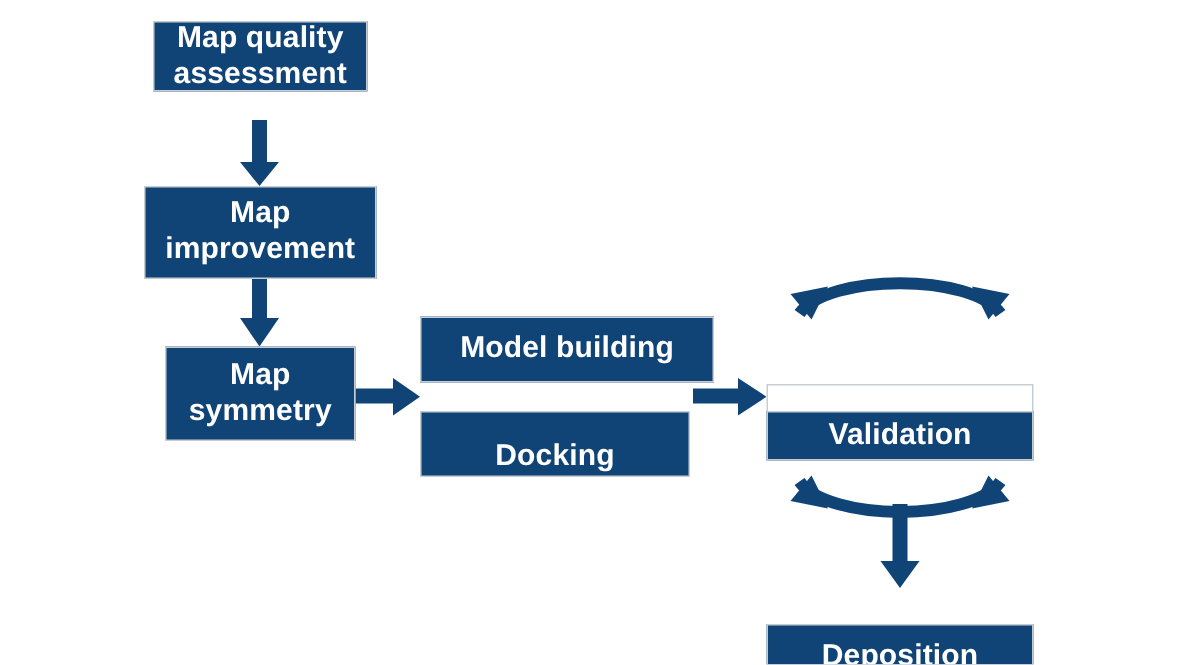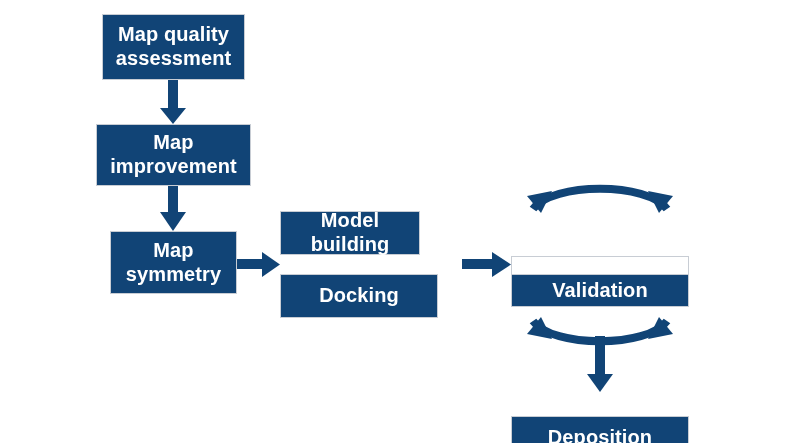--- a/index.html
+++ b/index.html
@@ -41,25 +41,25 @@
   .arrowsvg {
     position: absolute;
     left: 0;
     top: 0;
     width: 800px;
     height: 443px;
     pointer-events: none;
     overflow: visible;
   }
   
-  #n-mapquality      { left: 102px; top: 14px;  width: 143px; height: 66px; }
+  #n-mapquality      { left: 102px; top: 14px;  width: 143px; height: 47px; }
   #n-mapimprovement  { left: 96px;  top: 124px; width: 155px; height: 62px; }
   #n-mapsymmetry     { left: 110px; top: 231px; width: 127px; height: 63px; }
-  #n-modelbuilding   { left: 280px; top: 211px; width: 140px; height: 44px; }
-  #n-docking         { left: 280px; top: 274px; width: 158px; height: 44px; }
+  #n-modelbuilding   { left: 280px; top: 211px; width: 196px; height: 44px; }
+  #n-docking         { left: 280px; top: 274px; width: 180px; height: 44px; align-items: flex-end; }
   #n-refinement      { left: 511px; top: 211px; width: 178px; height: 45px; }
   #n-validation      { left: 511px; top: 274px; width: 178px; height: 33px; }
   #n-gap             { left: 511px; top: 256px; width: 178px; height: 19px; }
   #n-deposition      { left: 511px; top: 392px; width: 178px; height: 44px; margin-top: 24px; }
 </style>
 </head>
 <body>
 
 <div id="canvas">
 

